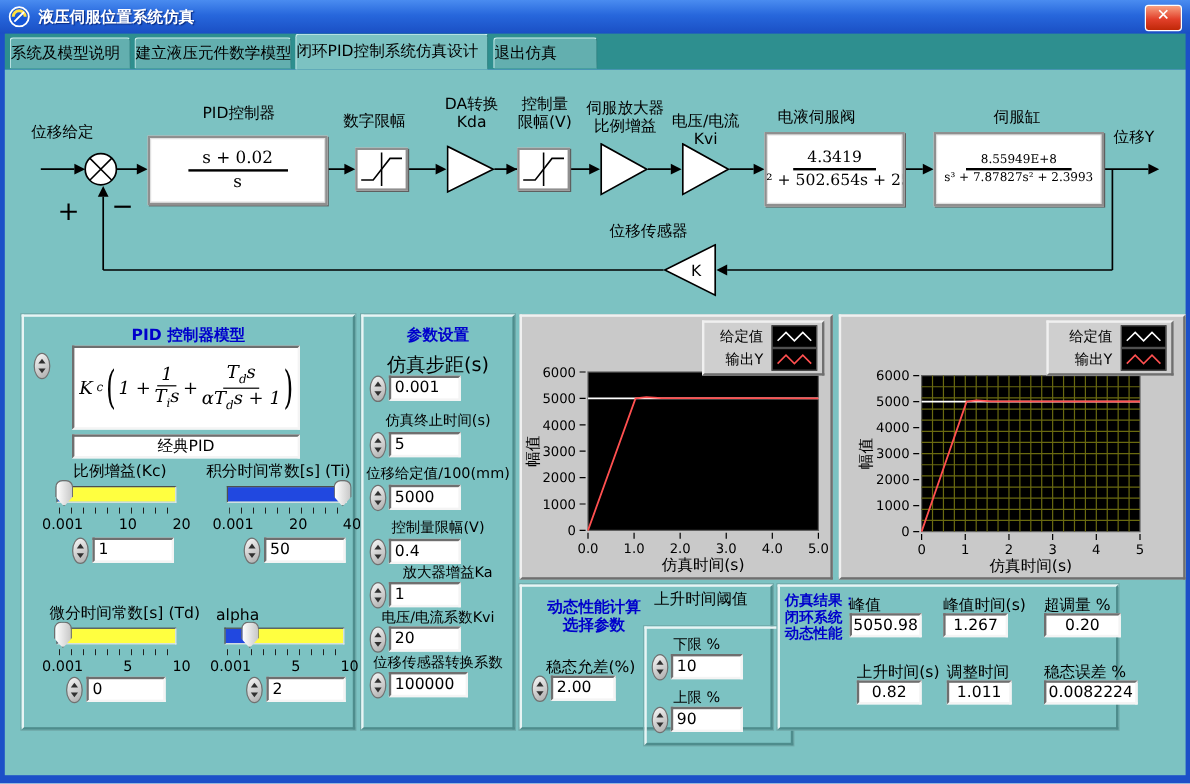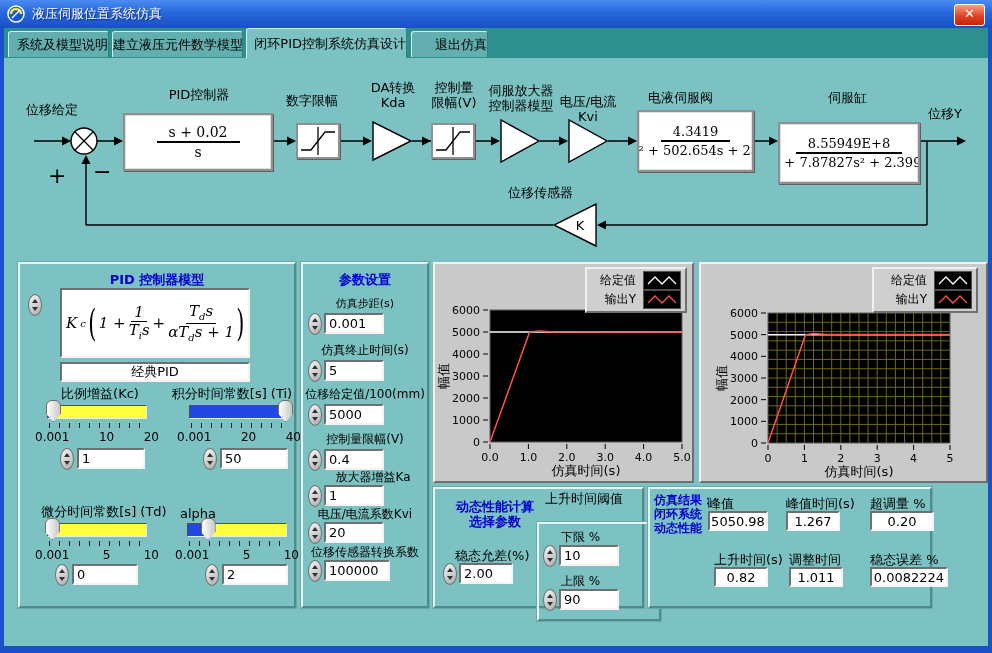--- a/index.html
+++ b/index.html
@@ -1,23 +1,23 @@
 <!DOCTYPE html>
 <html style="--teal: #7CC2C2; --tabstrip: #2E8F8F; --panelgray: #C9C9C9; --heading: #0000CC; --slfill: #2148E0; --sltrack: #FFFF40;"><head>
 <meta charset="utf-8">
 <style>
   html,body{margin:0;padding:0}
   .page{position:relative;width:992px;height:653px;background:#1C50C8;font-family:"DejaVu Sans",sans-serif;overflow:hidden;font-size:13px;color:#000}
   
   .titlebar{position:absolute;left:0;top:0;width:992px;height:28px;background:linear-gradient(#4A8CF0,#2767DC 45%,#1A4FC4);display:flex;align-items:center;gap:7px;padding-left:7px;box-sizing:border-box}
-  .apptitle{color:#fff;font-weight:normal;font-size:13px;text-shadow:1px 1px 1px #0a2a80;white-space:nowrap}
+  .apptitle{color:#fff;font-weight:bold;font-size:13px;text-shadow:1px 1px 1px #0a2a80;white-space:nowrap}
   .closebtn{position:absolute;right:7px;top:4px;width:29px;height:20px;background:linear-gradient(#F8A080,#E2402A 55%,#C02808);border:1px solid #fff;border-radius:3px;color:#fff;font-weight:bold;text-align:center;line-height:18px;font-size:13px;cursor:pointer}
   
   .tabstrip{position:absolute;left:4px;top:28px;width:984px;height:30px;background:var(--tabstrip)}
-  .tab{position:absolute;top:3px;height:26px;background:#63AFAF;border:1px solid #2F7F7F;border-bottom:none;border-top-color:#CFEFEF;border-left-color:#CFEFEF;border-radius:3px 3px 0 0;text-align:right;line-height:25px;white-space:nowrap;overflow:hidden;cursor:pointer;box-sizing:border-box}
+  .tab{position:absolute;top:3px;height:26px;background:#63AFAF;border:1px solid #2F7F7F;border-bottom:none;border-top-color:#CFEFEF;border-left-color:#CFEFEF;border-radius:3px 3px 0 0;text-align:left;line-height:25px;white-space:nowrap;overflow:hidden;cursor:pointer;box-sizing:border-box}
   .tab.active{top:0;height:30px;background:var(--teal);line-height:29px;z-index:3}
   .content{position:absolute;left:4px;top:58px;width:984px;height:588px;background:var(--teal)}
   
   .lbl{position:absolute;white-space:nowrap}
   .lbl2{position:absolute;text-align:center;line-height:15px;white-space:nowrap}
   .bh{color:var(--heading);font-weight:bold}
   .panel{position:absolute;background:var(--teal);border:2px solid;border-color:#E8F4F4 #4E8C8C #4E8C8C #E8F4F4;box-sizing:border-box;box-shadow:0 0 0 1px #6FA8A8}
   .gpanel{position:absolute;background:var(--panelgray);border:2px solid;border-color:#F0F0F0 #6F6F6F #6F6F6F #F0F0F0;box-sizing:border-box}
   .wbox{position:absolute;background:#fff;border:2px solid;border-color:#6F6F6F #F4F4F4 #F4F4F4 #6F6F6F;box-sizing:border-box;display:flex;align-items:center;justify-content:center}
   input.val{position:absolute;background:#fff;border:2px solid;border-color:#6F6F6F #F4F4F4 #F4F4F4 #6F6F6F;box-sizing:border-box;font:13px "DejaVu Sans",sans-serif;padding:0 3px;height:21px}
@@ -61,21 +61,21 @@
       <line x1="5" y1="13" x2="13" y2="5" stroke="#fff" stroke-width="1.5"></line>
     </svg>
     <span class="apptitle">液压伺服位置系统仿真</span>
     <span class="closebtn">✕</span>
   </div>
 
   <div class="tabstrip"></div>
   <div class="tab" style="left:8px;top:31px;width:101px">系统及模型说明</div>
   <div class="tab active" style="left:246px;top:28px;width:161px">闭环PID控制系统仿真设计</div>
   <div class="tab" style="left:112px;top:31px;width:131px">建立液压元件数学模型</div>
-  <div class="tab" style="left:411px;top:31px;width:77px">退出仿真</div>
+  <div class="tab" style="left:411px;top:31px;width:87px">退出仿真</div>
 
   <div class="content"></div>
 
   <svg style="position:absolute;left:0;top:0" width="992" height="260">
     <g stroke="#000" stroke-width="1.4" fill="none">
       <path d="M34,141 H62 M97,141 H115 M273,141 H288 M340,141 H363 M412,141 H492 M475,141 H491 M540,141 H559 M608,141 H628 M749,141 H769 M920,141 H957"></path>
       <path d="M927,141 V225 M927,225 H606 M553,225 H86 M86,225 V164"></path>
     </g>
     <g fill="#000">
       <polygon points="71,141 62,136.5 62,145.5"></polygon>
@@ -103,21 +103,21 @@
   <div class="lbl2" style="left:358px;top:80px;width:70px">
     <div>DA转换</div>
       <div>Kda</div>
   </div>
   <div class="lbl2" style="left:422px;top:80px;width:64px">
     <div>控制量</div>
       <div>限幅(V)</div>
   </div>
   <div class="lbl2" style="left:478px;top:83px;width:86px">
     <div>伺服放大器</div>
-      <div>控制器模型</div>
+      <div>比例增益</div>
   </div>
   <div class="lbl2" style="left:548px;top:94px;width:80px">
     <div>电压/电流</div>
       <div>Kvi</div>
   </div>
   <div class="lbl" style="left:648px;top:89px">电液伺服阀</div>
   <div class="lbl" style="left:828px;top:89px">伺服缸</div>
   <div class="lbl" style="left:928px;top:105px">位移Y</div>
   <div class="lbl" style="left:508px;top:184px">位移传感器</div>
 
@@ -147,21 +147,21 @@
   <svg class="blk" style="left:500px;top:119px" width="41" height="45">
     <polygon points="1,1 1,43 39,22" fill="#fff" stroke="#000" stroke-width="1.4"></polygon>
   </svg>
   <svg class="blk" style="left:568px;top:119px" width="41" height="45">
     <polygon points="1,1 1,43 39,22" fill="#fff" stroke="#000" stroke-width="1.4"></polygon>
   </svg>
   <div class="tf" style="left:637px;top:110px;width:117px;height:62px;font-size:13px">
     <div class="num">4.3419</div>
     <div class="den">s² + 502.654s + 25</div>
   </div>
-  <div class="tf" style="left:778px;top:122px;width:142px;height:62px;font-size:13px">
+  <div class="tf" style="left:778px;top:110px;width:142px;height:62px;font-size:10px">
     <div class="num">8.55949E+8</div>
     <div class="den">s³ + 7.87827s² + 2.3993</div>
   </div>
   <svg class="blk" style="left:553px;top:203px" width="45" height="45">
     <polygon points="43,1 43,43 1,22" fill="#fff" stroke="#000" stroke-width="1.4"></polygon>
     <text x="27" y="27" font-size="13" text-anchor="middle">K</text>
   </svg>
 
   <div class="panel" style="left:18px;top:262px;width:278px;height:346px">
     <div class="lbl2 bh" style="left:0;top:8px;width:274px">PID 控制器模型</div>
@@ -249,21 +249,21 @@
     </div>
     <div class="spin" style="left:185px;top:300px">
         <i class="up"></i>
         <i class="dn"></i>
       </div>
     <input class="val" style="left: 202px; top: 300px; width: 66px;" value="2">
   </div>
 
   <div class="panel" style="left:301px;top:262px;width:128px;height:346px">
     <div class="lbl2 bh" style="left:0;top:8px;width:124px">参数设置</div>
-    <div class="lbl2" style="left:0;top:32px;width:124px;font-size:11px">仿真步距(s)</div>
+    <div class="lbl2" style="left:0;top:32px;width:124px;font-size:16px">仿真步距(s)</div>
     <div class="spin" style="left:5px;top:49px">
         <i class="up"></i>
         <i class="dn"></i>
       </div>
     <input class="val" style="left: 21px; top: 49px; width: 60px;" value="0.001">
     <div class="lbl2" style="left:0;top:79px;width:124px;font-size:12px">仿真终止时间(s)</div>
     <div class="spin" style="left:5px;top:96px">
         <i class="up"></i>
         <i class="dn"></i>
       </div>

